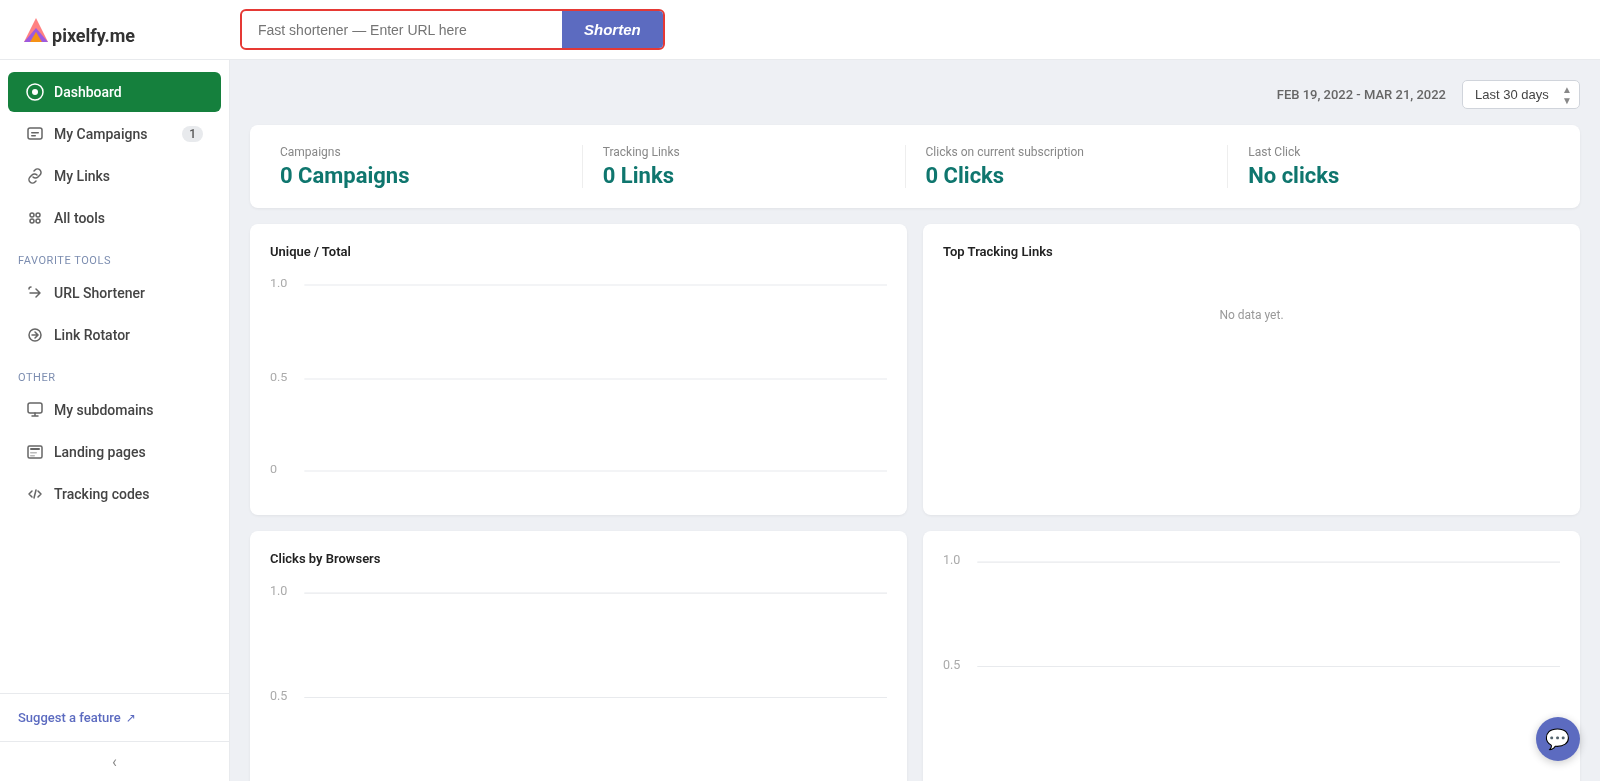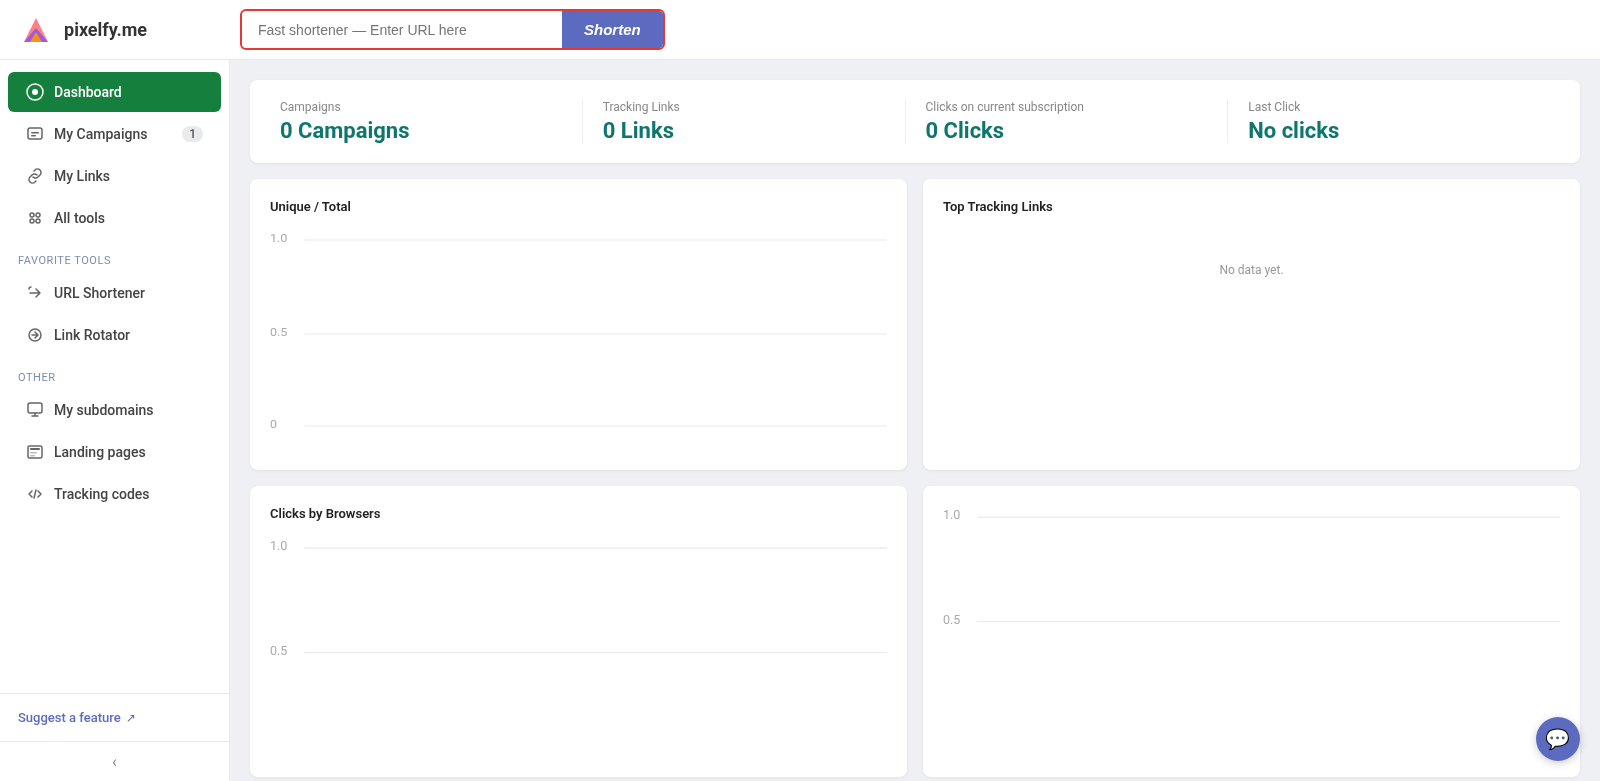--- a/index.html
+++ b/index.html
@@ -11,22 +11,22 @@
       background: #fff;
       display: flex;
       align-items: center;
       padding: 0 20px;
       border-bottom: 1px solid #e8eaed;
       flex-shrink: 0;
       z-index: 10;
     }
     .logo {
       display: flex;
-      align-items: center;
-      gap: 12px;
+      align-items: flex-end;
+      gap: 0;
       min-width: 200px;
     }
     .logo-icon {
       width: 32px;
       height: 32px;
     }
     .logo-text {
       font-size: 18px;
       font-weight: 700;
       color: #333;
@@ -407,20 +407,29 @@
       </span>
     </div>
 
     <div class="sidebar-collapse">
       <span>‹</span>
     </div>
   </div>
 
   <div class="content">
 
+    <div class="date-header">
+      <span class="date-range-text">FEB 19, 2022 - MAR 21, 2022</span>
+      <div class="date-select-wrapper">
+        <select>
+          <option>Last 30 days</option>
+        </select>
+        <div class="date-select-arrows">▲<br>▼</div>
+      </div>
+    </div>
 
     <div class="stats-row">
       <div class="stat-item">
         <div class="stat-label">Campaigns</div>
         <div class="stat-value">0 Campaigns</div>
       </div>
       <div class="stat-item">
         <div class="stat-label">Tracking Links</div>
         <div class="stat-value">0 Links</div>
       </div>

